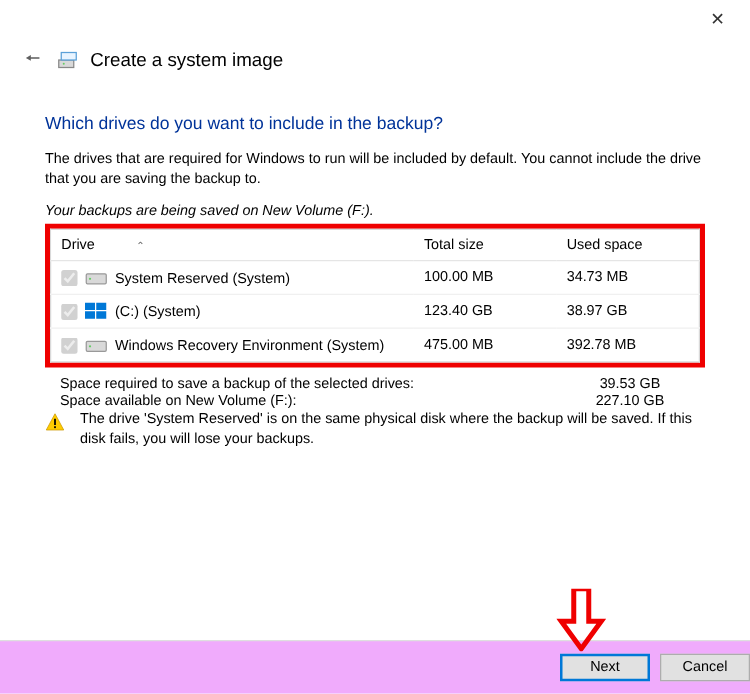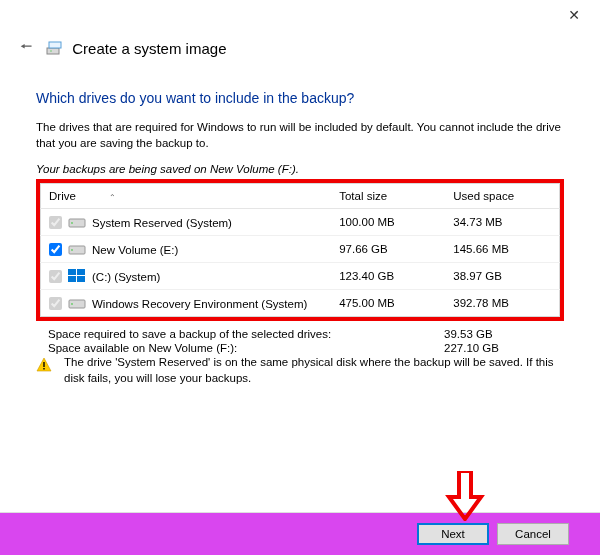--- a/index.html
+++ b/index.html
@@ -122,33 +122,34 @@
       height: 14px;
     }
     .summary {
       font-size: 11.5px;
       padding: 2px 0 0 12px;
     }
     .summary-row {
       display: flex;
       justify-content: space-between;
       padding: 1px 0;
+      text-align: center;
     }
     .summary-value { width: 120px; }
     .warning {
       display: flex;
       gap: 12px;
       font-size: 11.5px;
       line-height: 1.35;
     }
     .warn-icon { flex-shrink: 0; margin-top: 2px; }
     .footer {
-      background: #d946ef;
+      background: #f0abfc;
       border-top: 1px solid #dfdfdf;
-      padding: 10px 31px;
+      padding: 10px 0;
       display: flex;
       justify-content: flex-end;
       gap: 8px;
     }
     .btn {
       min-width: 72px;
       height: 22px;
       font-size: 11.5px;
       background: #e1e1e1;
       border: 1px solid #adadad;
@@ -210,34 +211,20 @@
                   <input type="checkbox" class="chk" disabled="" checked="" style="">
                   <span class="drive-icon"><svg viewBox="0 0 18 14" width="18" height="14">
                       <rect x="1" y="4" width="16" height="8" rx="1" fill="#d9d9d9" stroke="#999"></rect>
                       <circle cx="4" cy="8" r="0.9" fill="#66cc66"></circle>
                     </svg></span>
                   <span>System Reserved (System)</span>
                 </div>
               </td>
               <td>100.00 MB</td>
               <td>34.73 MB</td>
-            </tr>
-            <tr>
-              <td>
-                <div class="drive-cell">
-                  <input type="checkbox" class="chk" checked="" style="">
-                  <span class="drive-icon"><svg viewBox="0 0 18 14" width="18" height="14">
-                      <rect x="1" y="4" width="16" height="8" rx="1" fill="#d9d9d9" stroke="#999"></rect>
-                      <circle cx="4" cy="8" r="0.9" fill="#66cc66"></circle>
-                    </svg></span>
-                  <span>New Volume (E:)</span>
-                </div>
-              </td>
-              <td>97.66 GB</td>
-              <td>145.66 MB</td>
             </tr>
             <tr>
               <td>
                 <div class="drive-cell">
                   <input type="checkbox" class="chk" disabled="" checked="" style="">
                   <span class="drive-icon"><svg viewBox="0 0 18 14" width="18" height="14">
                       <rect x="0" y="0" width="8" height="6" fill="#0078d7"></rect>
                       <rect x="9" y="0" width="8" height="6" fill="#0078d7"></rect>
                       <rect x="0" y="7" width="8" height="6" fill="#0078d7"></rect>
                       <rect x="9" y="7" width="8" height="6" fill="#0078d7"></rect>

